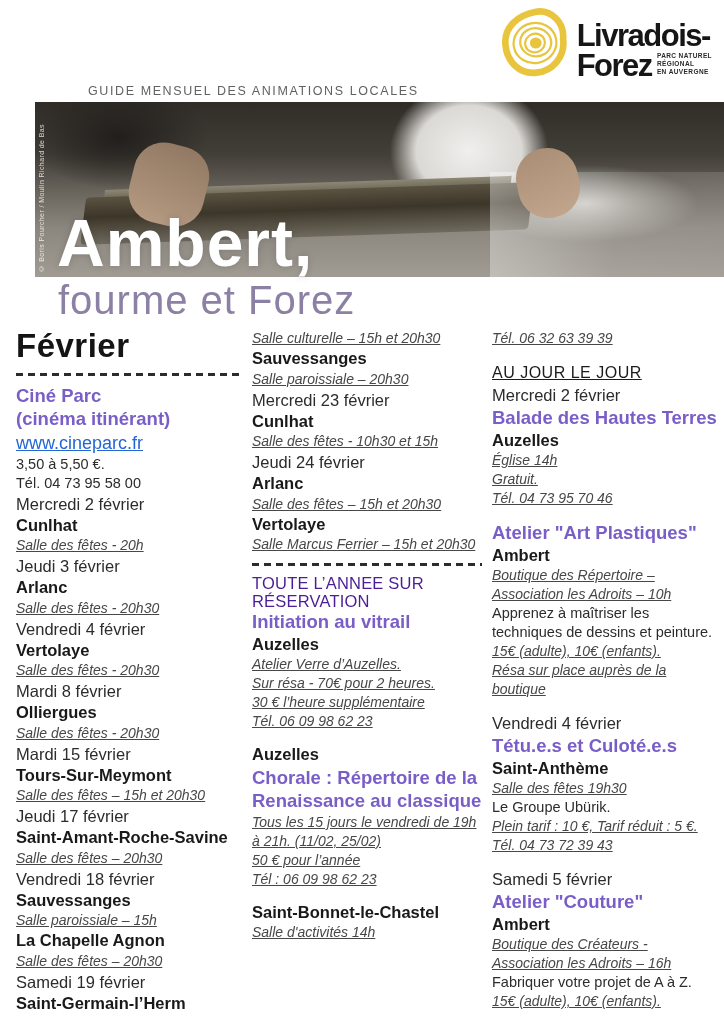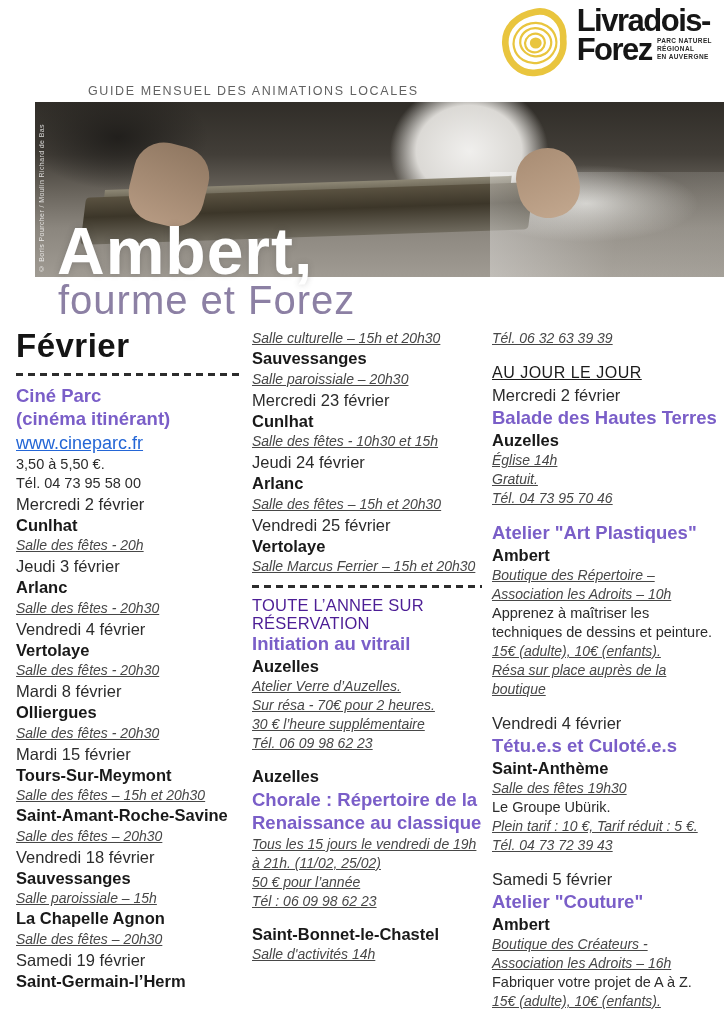--- a/index.html
+++ b/index.html
@@ -1,21 +1,21 @@
 <!DOCTYPE html>
 <html><head>
 <meta charset="utf-8">
 <style>
   html,body{margin:0;padding:0;background:#e8e8e8;}
   .page{position:relative;width:724px;height:1023px;background:#ffffff;overflow:hidden;
         font-family:"Liberation Sans","DejaVu Sans",sans-serif;color:#222;}
 
   
   .header{position:relative;height:102px;}
-  .logo{position:absolute;top:6px;right:12px;display:flex;align-items:flex-start;gap:4px;}
+  .logo{position:absolute;top:6px;right:12px;display:flex;align-items:flex-end;gap:4px;}
   .logo-rings{width:76px;height:74px;}
   .logo-text{line-height:.95;}
   .logo-line{font-size:31px;font-weight:800;letter-spacing:-1.5px;color:#161616;}
   .logo-row2{display:flex;align-items:flex-end;gap:5px;}
   .logo-sub{font-size:6.5px;font-weight:700;letter-spacing:.4px;color:#2a2a2a;line-height:1.25;padding-bottom:4px;}
   .tagline{position:absolute;left:88px;bottom:4px;font-size:12.5px;letter-spacing:1.6px;color:#616161;}
 
   
   .hero{position:relative;}
   .photo{position:relative;margin-left:35px;height:175px;overflow:hidden;
@@ -31,21 +31,21 @@
         background:linear-gradient(180deg,#8d8775,#5c5647);transform:rotate(-2deg) skewX(-9deg);}
   .water{position:absolute;right:0;top:40%;width:34%;bottom:0;
         background:linear-gradient(100deg,rgba(255,255,255,.38) 0%,rgba(215,213,208,.15) 55%,rgba(180,178,172,.25) 100%);}
   .arm-left{position:absolute;left:14%;top:24%;width:11%;height:46%;border-radius:30px;
         background:linear-gradient(190deg,#8f7761,#b79b83);transform:rotate(14deg);}
   .arm-right{position:absolute;left:70%;top:26%;width:9%;height:40%;border-radius:30px;
         background:linear-gradient(170deg,#a98d74,#c2a78e);transform:rotate(-12deg);}
   .credit{position:absolute;left:3px;bottom:6px;writing-mode:vertical-rl;transform:rotate(180deg);
         font-size:7px;color:rgba(255,255,255,.78);letter-spacing:.4px;}
   .hero-title{position:absolute;left:57px;top:108px;font-size:66px;font-weight:800;color:#ffffff;
-        letter-spacing:1px;line-height:1;text-shadow:0 0 6px rgba(60,60,60,.25);margin-top:8px;}
+        letter-spacing:1px;line-height:1;text-shadow:0 0 6px rgba(60,60,60,.25);}
   .hero-subtitle{margin:2px 0 0 58px;font-size:40px;color:#8c80a4;letter-spacing:1px;line-height:1.05;}
 
   
   .columns{display:flex;gap:10px;padding:4px 6px 0 16px;margin-top:4px;}
   .col{flex:0 0 auto;}
   .col-left{width:226px;}
   .col-mid{width:230px;}
   .col-right{width:226px;}
 
   .it{margin:0;}
@@ -122,41 +122,41 @@
         <div class="it venue">Salle des fêtes - 20h30</div>
         <div class="it date">Vendredi 4 février</div>
         <div class="it city">Vertolaye</div>
         <div class="it venue">Salle des fêtes - 20h30</div>
         <div class="it date">Mardi 8 février</div>
         <div class="it city">Olliergues</div>
         <div class="it venue">Salle des fêtes - 20h30</div>
         <div class="it date">Mardi 15 février</div>
         <div class="it city">Tours-Sur-Meymont</div>
         <div class="it venue">Salle des fêtes – 15h et 20h30</div>
+        <div class="it date">Jeudi 17 février</div>
         <div class="it city">Saint-Amant-Roche-Savine</div>
         <div class="it venue">Salle des fêtes – 20h30</div>
         <div class="it date">Vendredi 18 février</div>
         <div class="it city">Sauvessanges</div>
         <div class="it venue">Salle paroissiale – 15h</div>
         <div class="it city">La Chapelle Agnon</div>
         <div class="it venue">Salle des fêtes – 20h30</div>
         <div class="it date">Samedi 19 février</div>
         <div class="it city">Saint-Germain-l’Herm</div>
       </section>
     <section class="col col-mid">
         <div class="it venue">Salle culturelle – 15h et 20h30</div>
         <div class="it city">Sauvessanges</div>
         <div class="it venue">Salle paroissiale – 20h30</div>
         <div class="it date">Mercredi 23 février</div>
         <div class="it city">Cunlhat</div>
         <div class="it venue">Salle des fêtes  - 10h30 et 15h</div>
         <div class="it date">Jeudi 24 février</div>
         <div class="it city">Arlanc</div>
         <div class="it venue">Salle des fêtes – 15h et 20h30</div>
-        <div class="it date">Vendredi 25 février</div>
         <div class="it city">Vertolaye</div>
         <div class="it venue">Salle Marcus Ferrier – 15h et 20h30</div>
         <div class="it dashed"></div>
         <div class="it section-caps">TOUTE L’ANNEE SUR RÉSERVATION</div>
         <div class="it event-title">Initiation au vitrail</div>
         <div class="it city">Auzelles</div>
         <div class="it italic">Atelier Verre d’Auzelles.</div>
         <div class="it italic">Sur résa - 70€ pour 2 heures.</div>
         <div class="it italic">30 € l’heure supplémentaire</div>
         <div class="it italic">Tél. 06 09 98 62 23</div>

